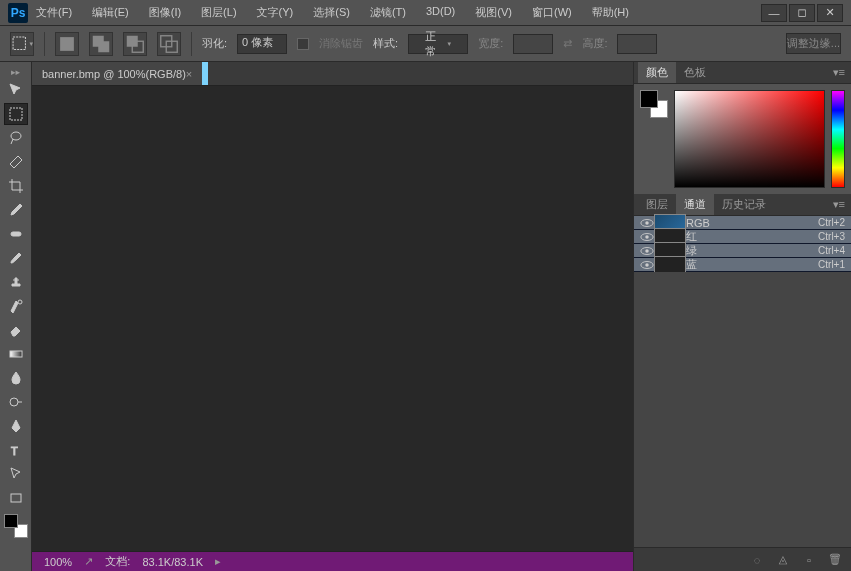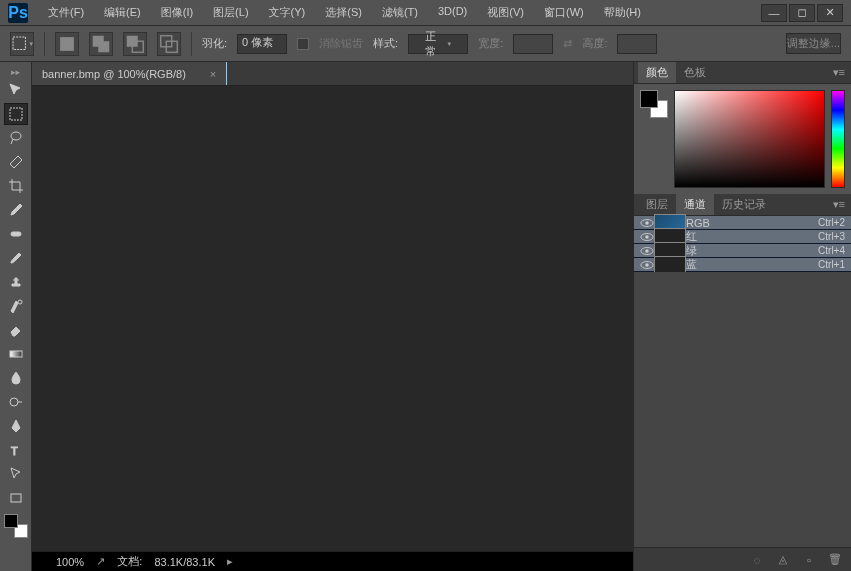--- a/index.html
+++ b/index.html
@@ -1,18 +1,18 @@
 <!DOCTYPE html>
 <html><head>
 <meta charset="utf-8">
 <style>
 *{margin:0;padding:0;box-sizing:border-box;font-family:"Microsoft YaHei",sans-serif;font-size:11px;color:#ccc;user-select:none}
 body{background:#535353;width:851px;height:571px;overflow:hidden;display:flex;flex-direction:column}
 .titlebar{height:26px;background:#535353;display:flex;align-items:center;padding:0 8px;border-bottom:1px solid #2a2a2a}
-.ps-logo{width:20px;height:20px;background:#001e36;color:#31a8ff;display:flex;align-items:center;justify-content:center;font-weight:bold;font-size:16px;border-radius:2px;margin-right:12px}
+.ps-logo{width:20px;height:20px;background:#001e36;color:#31a8ff;display:flex;align-items:center;justify-content:center;font-weight:bold;font-size:12px;border-radius:2px;}
 .menu-items{display:flex;gap:4px}
 .menu-items span{padding:4px 8px;cursor:pointer}
 .win-controls{margin-left:auto;display:flex;gap:2px}
 .win-btn{width:26px;height:18px;background:#3f3f3f;display:flex;align-items:center;justify-content:center;border:1px solid #2a2a2a;cursor:pointer}
 .options-bar{height:36px;background:#535353;display:flex;align-items:center;padding:0 10px;gap:10px;border-bottom:1px solid #2a2a2a}
 .opt-icon{width:24px;height:24px;border:1px solid #333;background:#454545;display:flex;align-items:center;justify-content:center}
 .opt-sep{width:1px;height:24px;background:#3a3a3a}
 .opt-label{color:#ccc}
 .opt-input{width:50px;height:20px;background:#3a3a3a;border:1px solid #2a2a2a;padding:0 4px;color:#ccc}
 .opt-check{width:12px;height:12px;border:1px solid #666;background:#3a3a3a}
@@ -22,24 +22,24 @@
 .toolbar{width:32px;background:#535353;display:flex;flex-direction:column;align-items:center;padding-top:4px;border-right:1px solid #2a2a2a}
 .tool-expand{width:100%;height:12px;display:flex;align-items:center;justify-content:center;color:#999;font-size:9px}
 .tool{width:24px;height:22px;display:flex;align-items:center;justify-content:center;margin:1px 0;cursor:pointer;position:relative}
 .tool.active{background:#2a2a2a;border:1px solid #1a1a1a}
 .tool svg{width:16px;height:16px;fill:#ccc;stroke:#ccc}
 .tool-swatches{margin-top:4px;position:relative;width:24px;height:24px}
 .swatch-fg{position:absolute;width:14px;height:14px;background:#000;border:1px solid #888;top:0;left:0;z-index:2}
 .swatch-bg{position:absolute;width:14px;height:14px;background:#fff;border:1px solid #888;bottom:0;right:0}
 .canvas-area{flex:1;background:#282828;display:flex;flex-direction:column}
 .doc-tabs{height:24px;background:#3a3a3a;display:flex;align-items:center;border-bottom:1px solid #222}
-.doc-tab{height:100%;padding:0 10px;background:#454545;display:flex;align-items:center;gap:24px;border-right:1px solid #7dd3fc}
+.doc-tab{height:100%;padding:0 10px;background:#454545;display:flex;align-items:center;gap:0;border-right:6px solid #7dd3fc}
 .doc-tab .close{cursor:pointer;color:#999}
 .canvas{flex:1;background:#282828}
-.status-bar{height:20px;background:#000000;display:flex;align-items:center;padding:0 24px;gap:12px;border-top:1px solid #222}
+.status-bar{height:20px;background:#701a75;display:flex;align-items:center;padding:0 12px;gap:12px;border-top:1px solid #222}
 .panels{width:218px;background:#535353;display:flex;flex-direction:column;border-left:1px solid #2a2a2a}
 .panel-tabs{height:22px;background:#3a3a3a;display:flex;align-items:center;gap:0;border-bottom:1px solid #2a2a2a;padding-left:4px}
 .panel-tab{padding:3px 8px;cursor:pointer;color:#999}
 .panel-tab.active{background:#535353;color:#ddd}
 .panel-menu{margin-left:auto;padding:0 6px;color:#999;cursor:pointer}
 .color-panel{height:110px;display:flex;padding:6px;gap:6px}
 .color-swatches{position:relative;width:28px;height:28px}
 .cs-fg{position:absolute;width:18px;height:18px;background:#000;border:1px solid #888;top:0;left:0;z-index:2}
 .cs-bg{position:absolute;width:18px;height:18px;background:#fff;border:1px solid #888;bottom:0;right:0}
 .color-picker{flex:1;height:100%;background:linear-gradient(to bottom,rgba(0,0,0,0),#000),linear-gradient(to right,#fff,#f00);position:relative;border:1px solid #2a2a2a}

